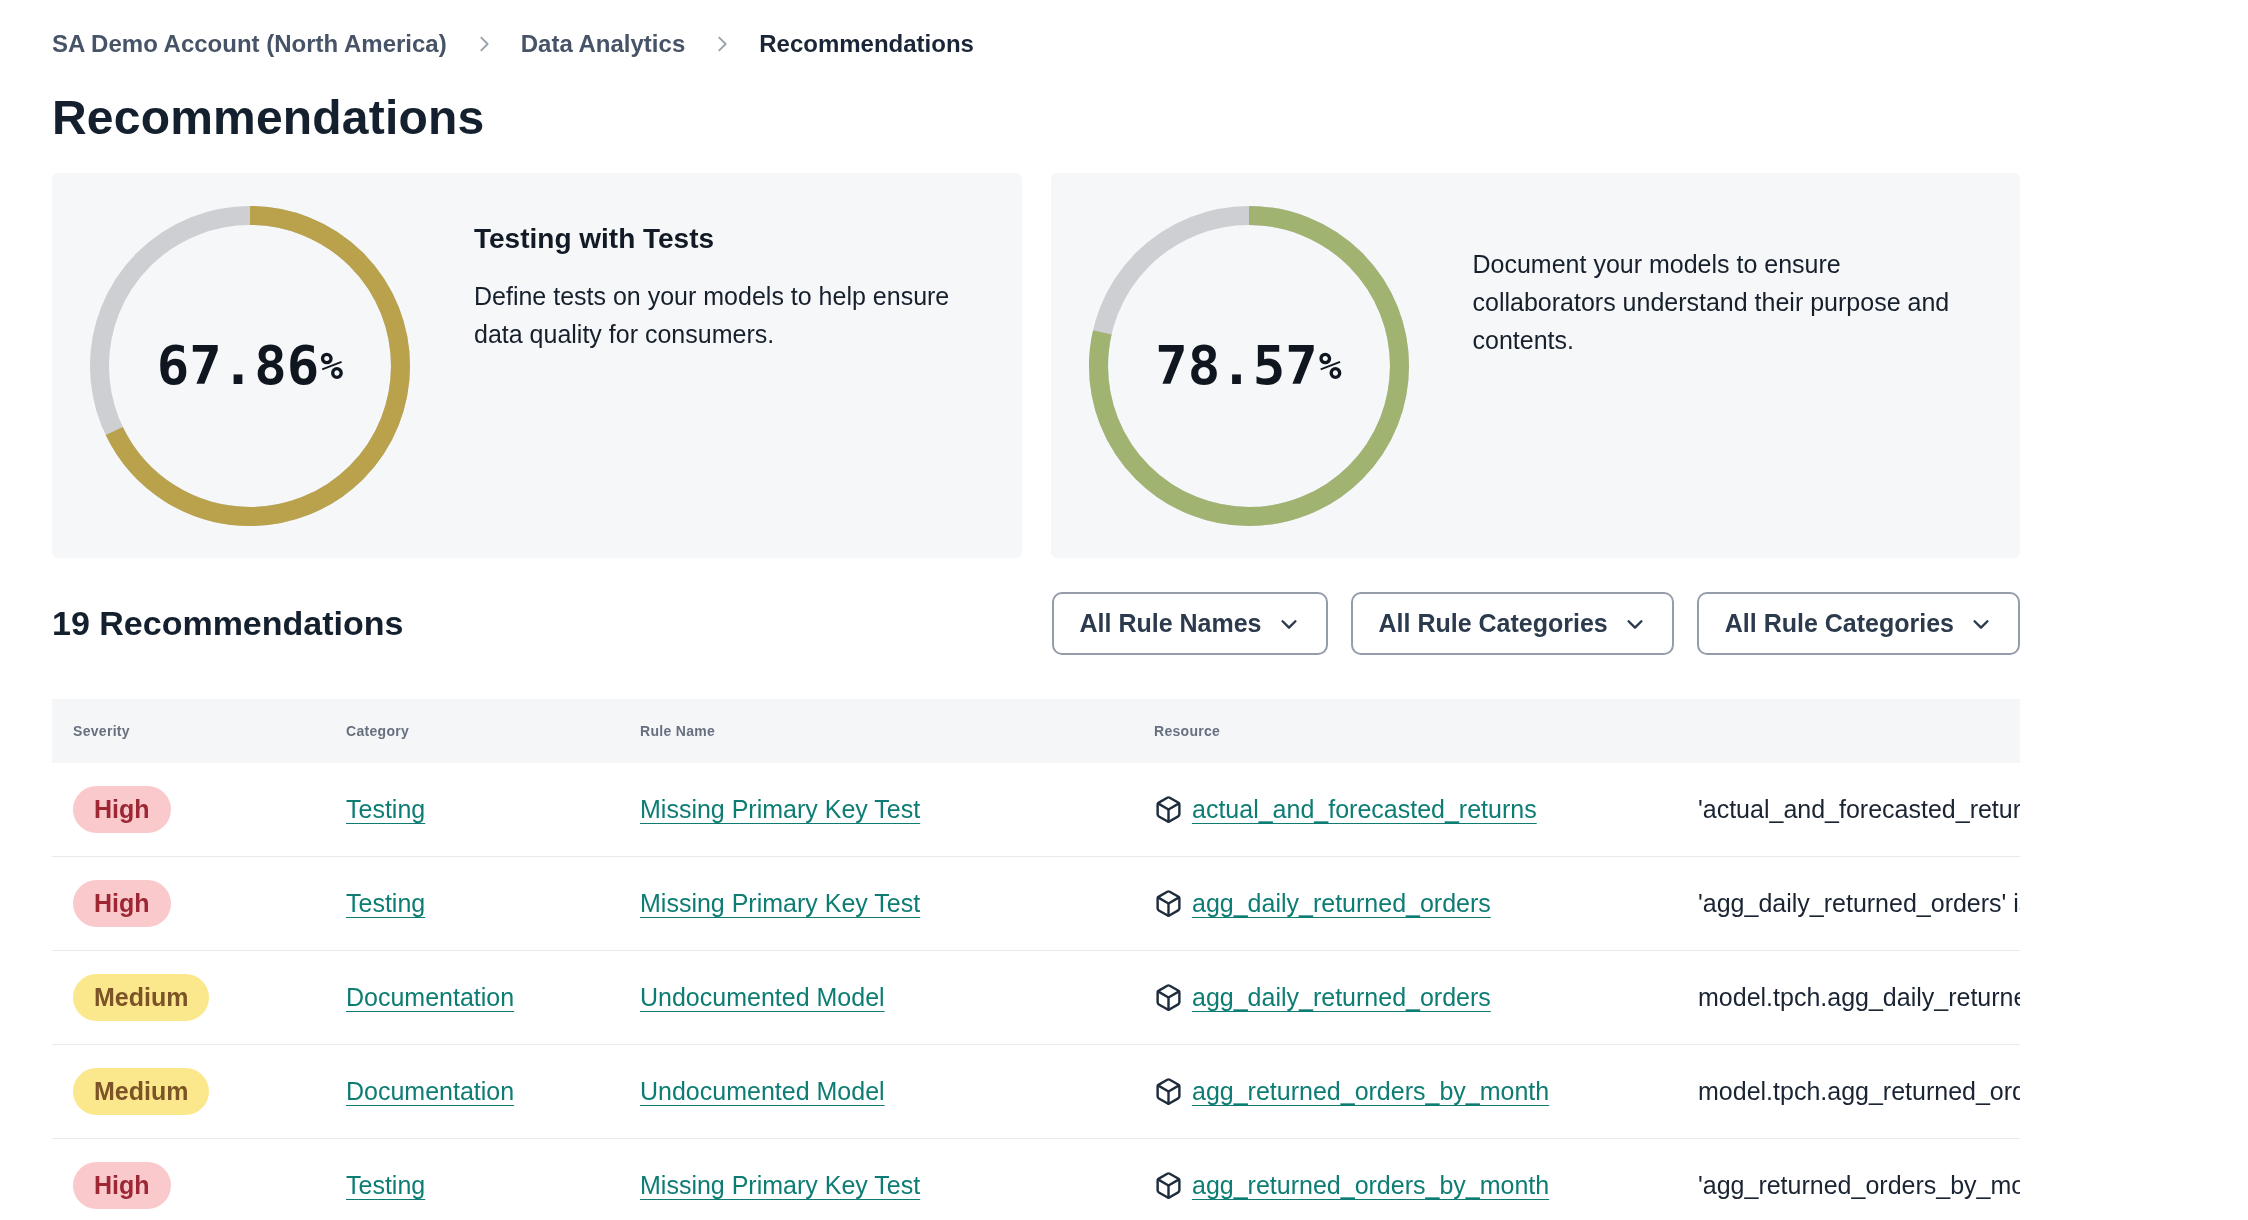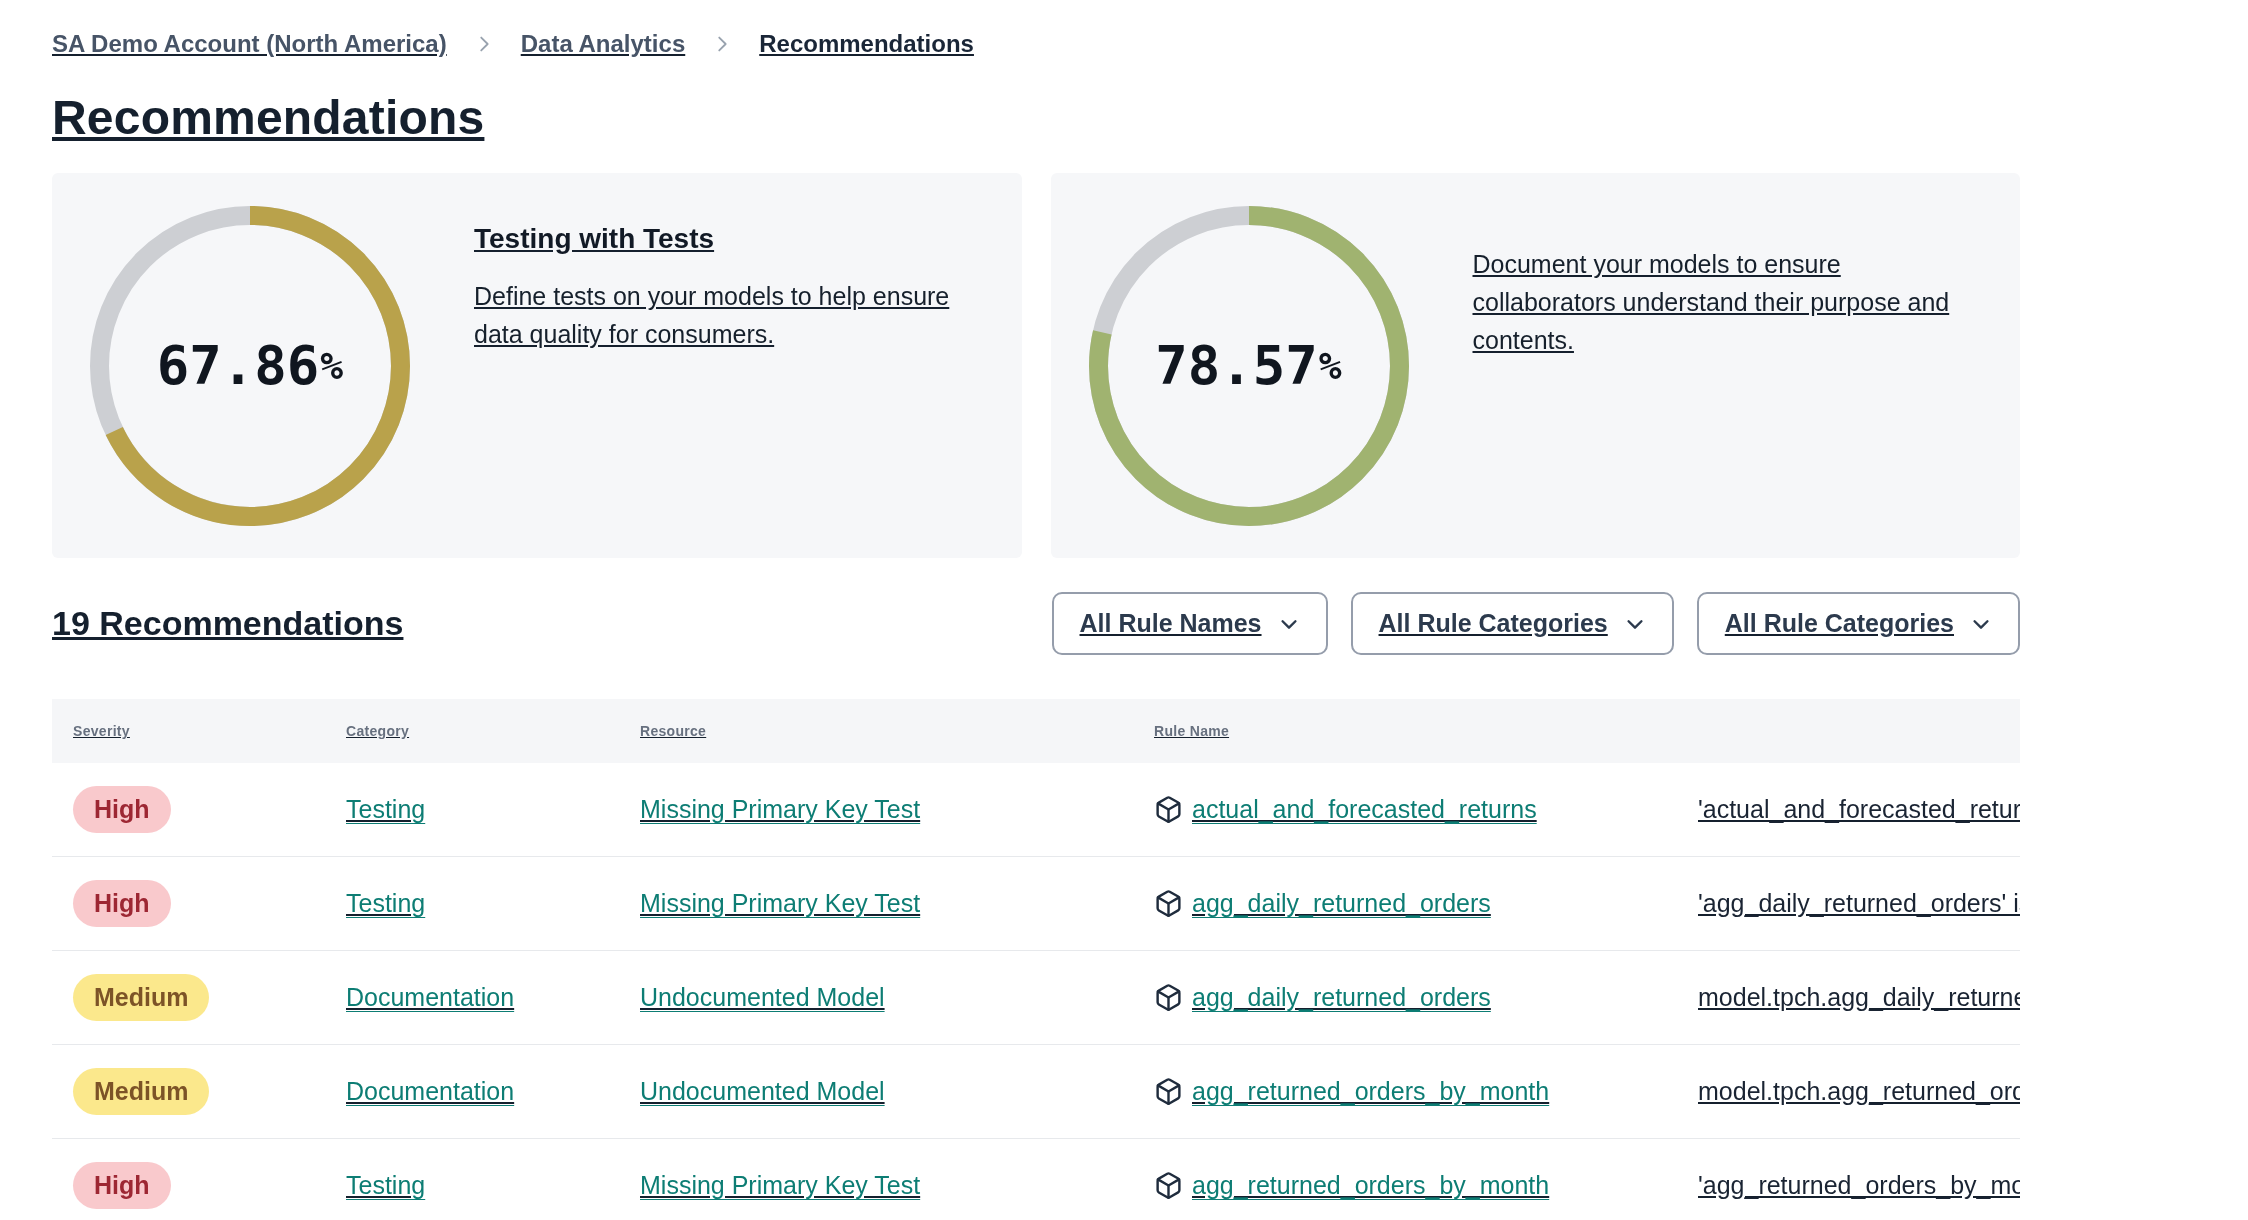--- a/index.html
+++ b/index.html
@@ -1,19 +1,19 @@
 <!DOCTYPE html>
 <html><head>
 <meta charset="utf-8">
 <style>
   * { margin:0; padding:0; box-sizing:border-box; }
   html,body { width:2248px; height:1220px; overflow:hidden; background:#ffffff;
               font-family:"Liberation Sans", sans-serif; color:#15202e; }
 
-  .page { width:2072px; height:1220px; padding:24px 52px 16px 52px;text-decoration:underline; }
+  .page { width:2072px; height:1220px; padding:24px 52px 16px 52px; }
 
   
   .breadcrumb { display:flex; align-items:center; gap:26px; height:40px; }
   .crumb { font-size:24px; font-weight:700; color:#475467; text-decoration:none; cursor:pointer; }
   .crumb.current { color:#1a2637; }
   .crumb-sep { display:flex; align-items:center; color:#98a2ae; }
 
   
   h1.page-title { margin-top:26px; font-size:48px; font-weight:600; color:#15202e; letter-spacing:0.2px; }
 
@@ -146,22 +146,22 @@
             </svg>
         </span>
       </button>
     </div>
   </div>
 
   <div class="table">
     <div class="thead">
       <div class="th">Severity</div>
       <div class="th">Category</div>
+      <div class="th">Rule Name</div>
       <div class="th">Resource</div>
-      <div class="th">Rule Name</div>
     </div>
     <div id="table-body">
   <div class="trow">
     <div class="td">
       <span class="badge high">High</span>
     </div>
     <div class="td">
       <span class="link">Testing</span>
     </div>
     <div class="td">

